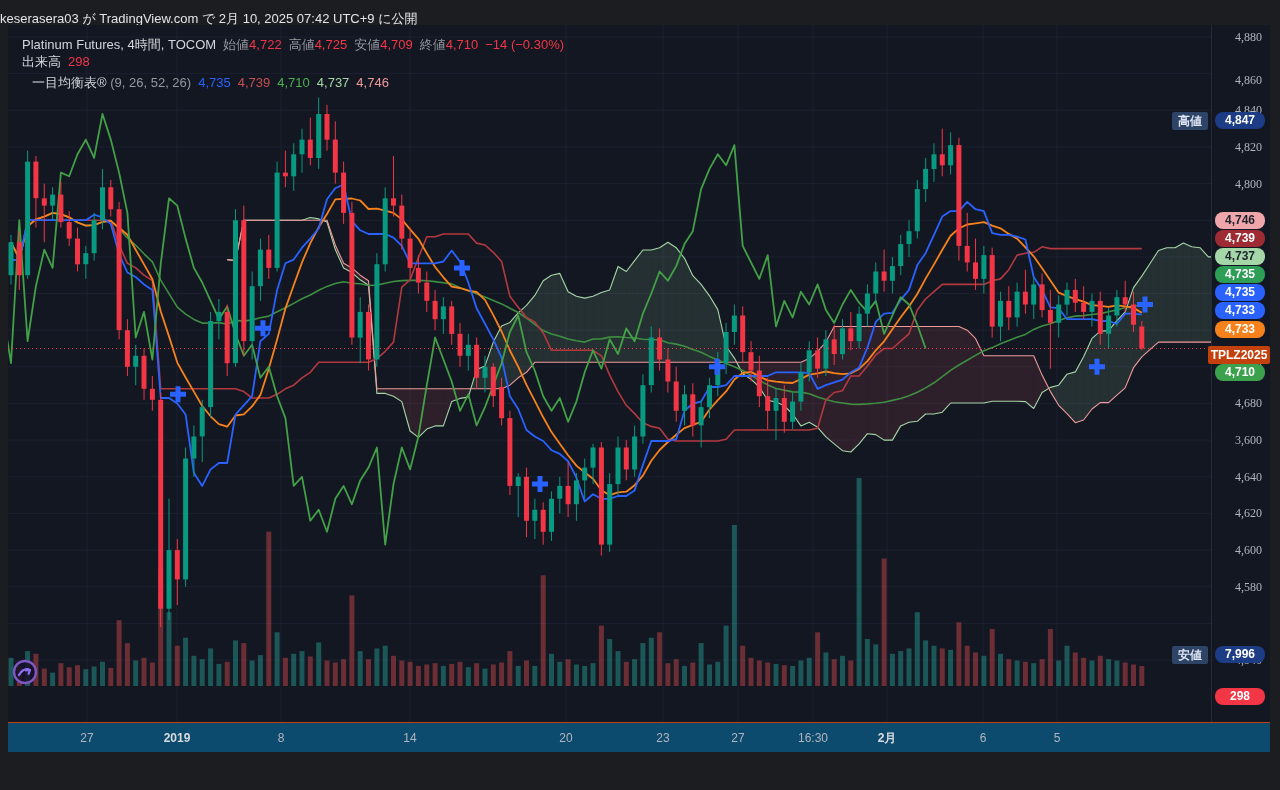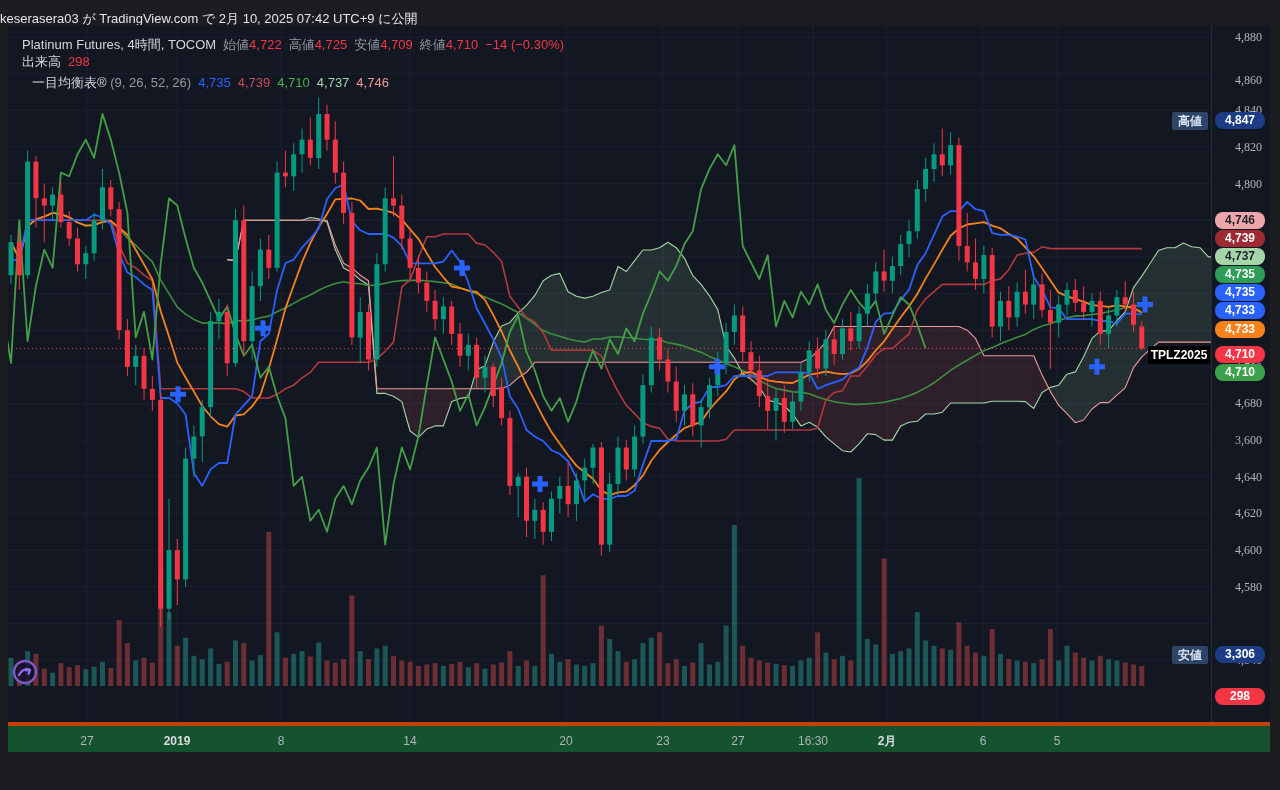--- a/index.html
+++ b/index.html
@@ -13,21 +13,21 @@
   #chart-svg { position:absolute; left:0; top:0; }
   #price-axis { position:absolute; left:1203px; top:0; width:59px; height:697px;
     border-left:1px solid #252a39; background:#131722; }
   .pa-label { position:absolute; right:8px; height:16px; line-height:16px;
     color:#b2b5be; font-size:12px;font-family:Liberation Serif, serif; }
   .pa-badge { position:absolute; left:3px; width:50px; height:17px; line-height:17px;
     text-align:center; font-size:12px; font-weight:700; border-radius:8px; }
   .chip { position:absolute; height:18px; line-height:18px; text-align:center;
     font-size:12px; font-weight:700; border-radius:2px; }
   #time-axis { position:absolute; left:0; top:697px; width:1262px; height:30px;
-    background:#14532d; border-top:4px solid #c2410c; }
+    background:#0c4a6e; border-top:1px solid #c2410c; }
   .t-tick { position:absolute; top:0; height:30px; line-height:30px; transform:translateX(-50%);
     color:#b2b5be; font-size:12px; }
   .t-tick.bold { color:#d8dbe0; font-weight:700; }
   #legend { position:absolute; left:14px; top:11px; color:#d3d6dc; font-size:13px; }
   .lg-row { white-space:nowrap; height:17px; line-height:17px; }
   .lg-row.gap { margin-top:4px;margin-left:10px; }
   .lg-gray { color:#9598a1; }
   .lg-sp { display:inline-block; width:7px; }
   #bottom-bar { position:absolute; left:0; top:752px; width:1280px; height:38px; background:#1c1d21; }
   #fly-icon { position:absolute; left:2px; top:632px; }
@@ -693,27 +693,27 @@
       <div class="pa-badge" style="top:205px;background:#9e2b33;color:#ffffff">4,739</div>
       <div class="pa-badge" style="top:223px;background:#a5d6a7;color:#1e222d">4,737</div>
       <div class="pa-badge" style="top:241px;background:#2e9e57;color:#ffffff">4,735</div>
       <div class="pa-badge" style="top:259px;background:#2962ff;color:#ffffff">4,735</div>
       <div class="pa-badge" style="top:277px;background:#2962ff;color:#ffffff">4,733</div>
       <div class="pa-badge" style="top:296px;background:#f7821b;color:#ffffff">4,733</div>
       <div class="pa-badge" style="top:321px;background:#f23645;color:#ffffff">4,710</div>
       <div class="pa-badge" style="top:339px;background:#3ba14c;color:#ffffff">4,710</div>
       <div class="pa-badge" style="top:663px;background:#f23645;color:#ffffff">298</div>
       <div class="pa-badge" style="top:87px;background:#1c3d85;color:#fff">4,847</div>
-      <div class="pa-badge" style="top:621px;background:#1c3d85;color:#fff">3,306</div>
+      <div class="pa-badge" style="top:621px;background:#1c3d85;color:#fff">7,996</div>
     </div>
 
   <div id="pane-chips">
       <div class="chip" style="left:1164px;top:87px;width:36px;background:#2e4467;color:#dfe6f5">高値</div>
       <div class="chip" style="left:1164px;top:621px;width:36px;background:#2e4467;color:#dfe6f5">安値</div>
-      <div class="chip" style="left:1140px;top:321px;width:62px;background:#000000;color:#fff">TPLZ2025</div>
+      <div class="chip" style="left:1200px;top:321px;width:62px;background:#c2410c;color:#fff">TPLZ2025</div>
     </div>
 
   <div id="time-axis">
       <div class="t-tick" style="left:79px">27</div>
       <div class="t-tick bold" style="left:169px">2019</div>
       <div class="t-tick" style="left:273px">8</div>
       <div class="t-tick" style="left:402px">14</div>
       <div class="t-tick" style="left:558px">20</div>
       <div class="t-tick" style="left:655px">23</div>
       <div class="t-tick" style="left:730px">27</div>

